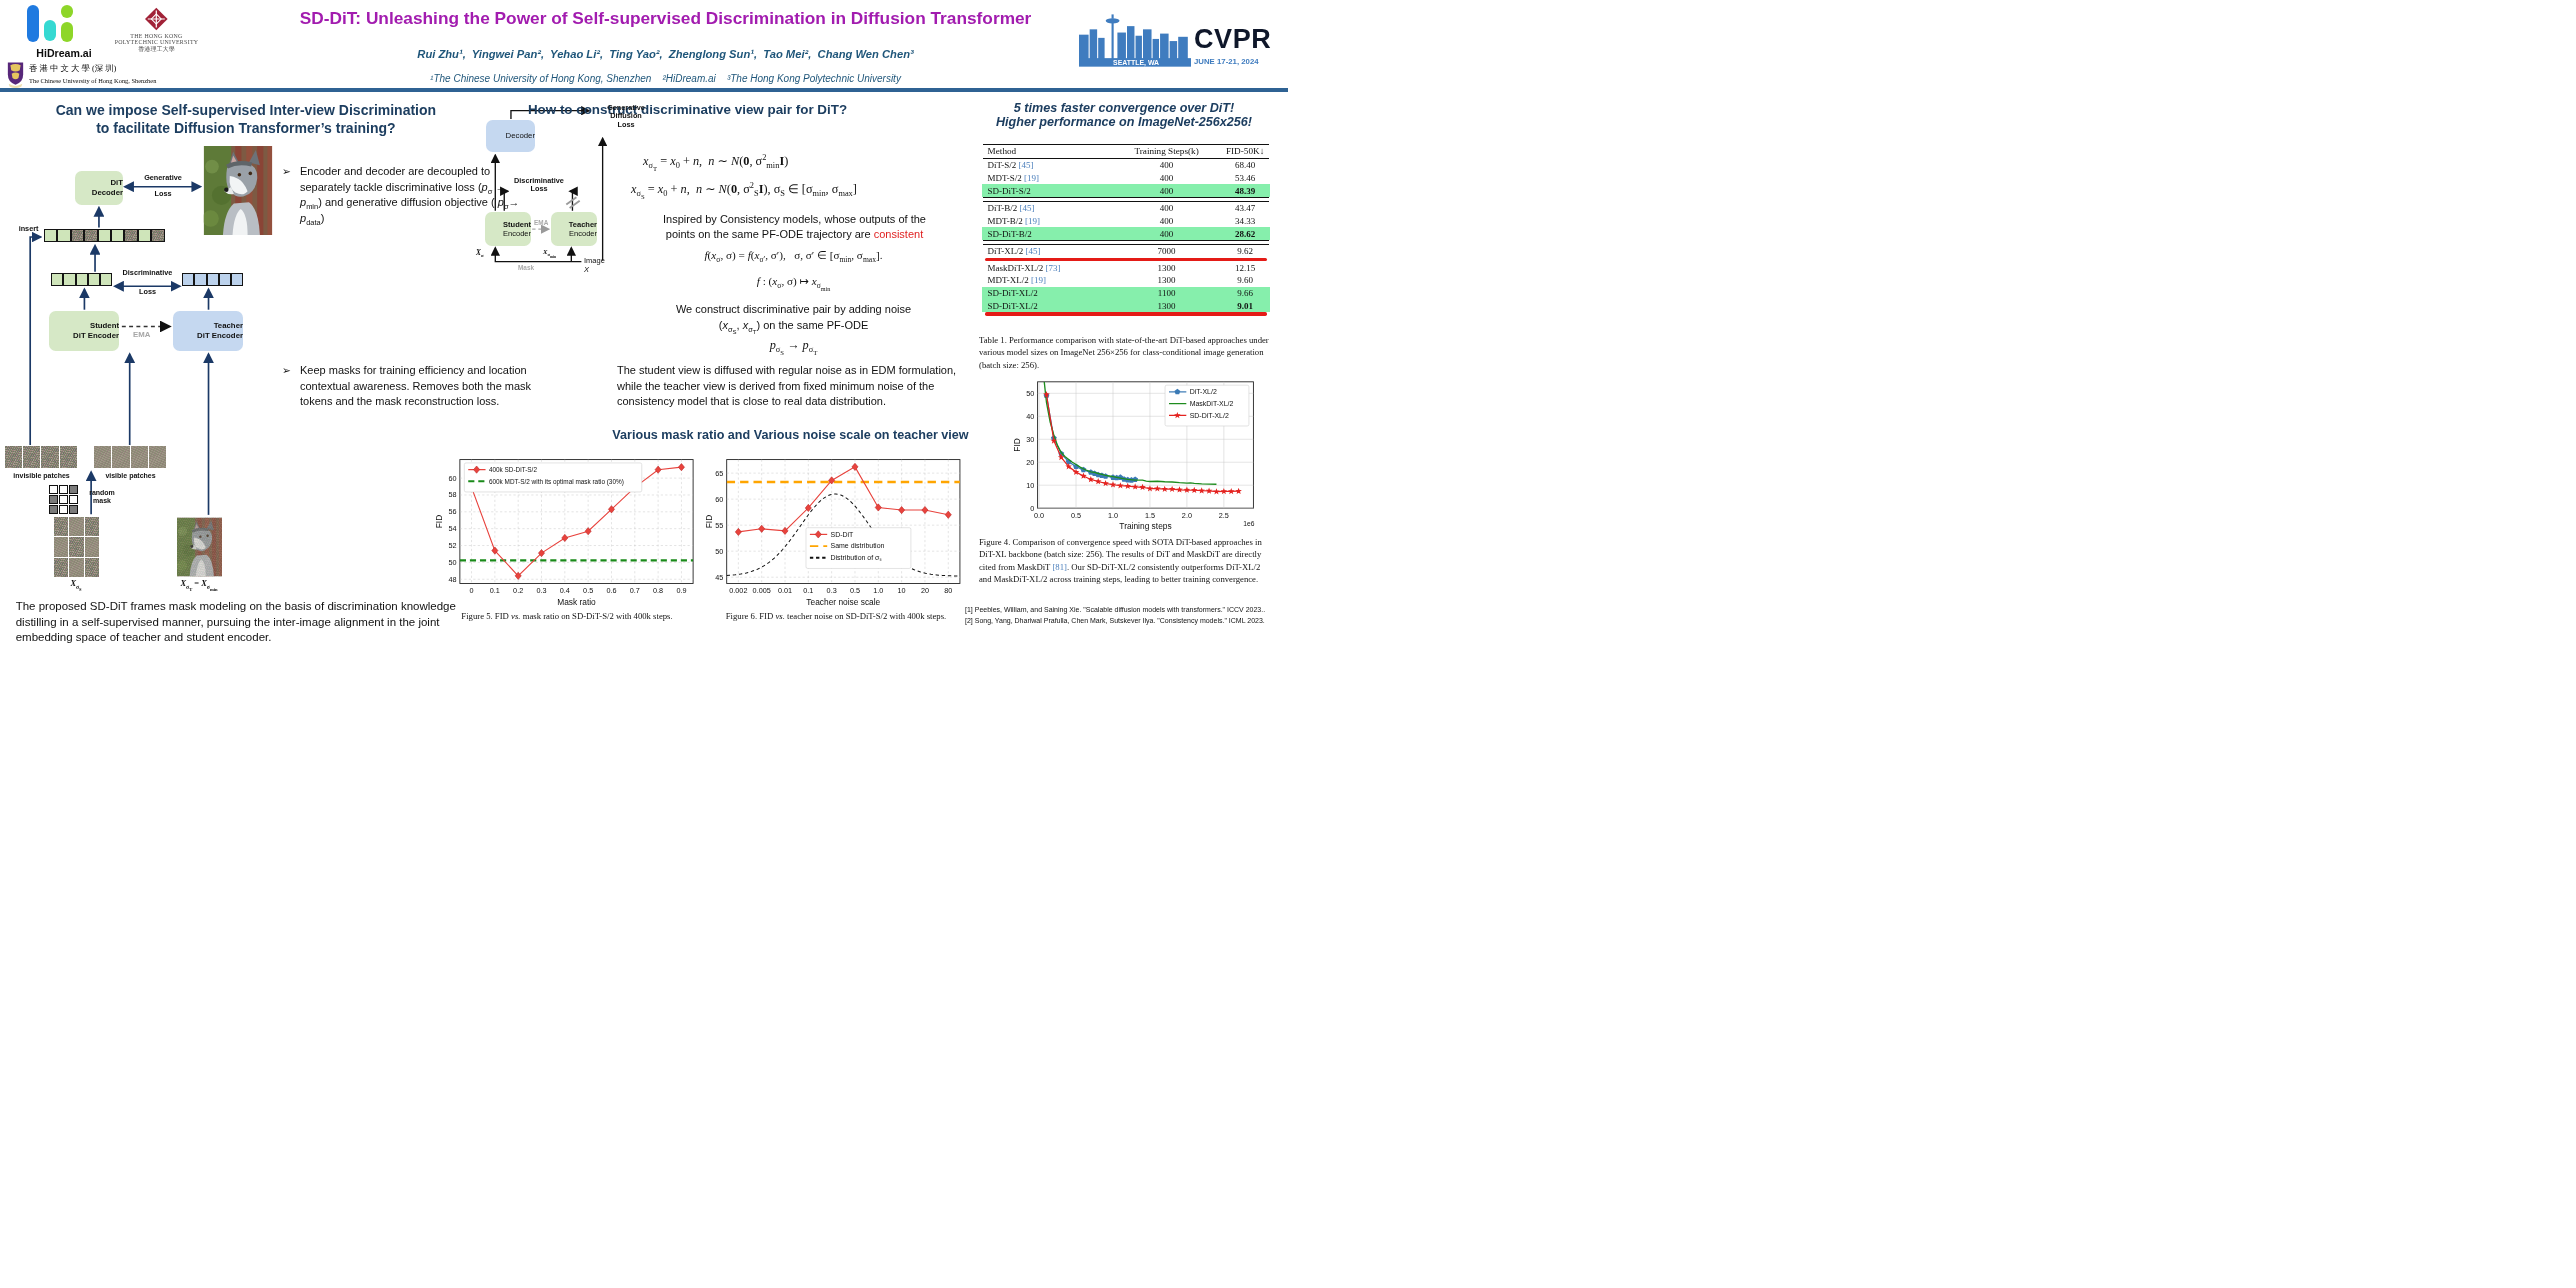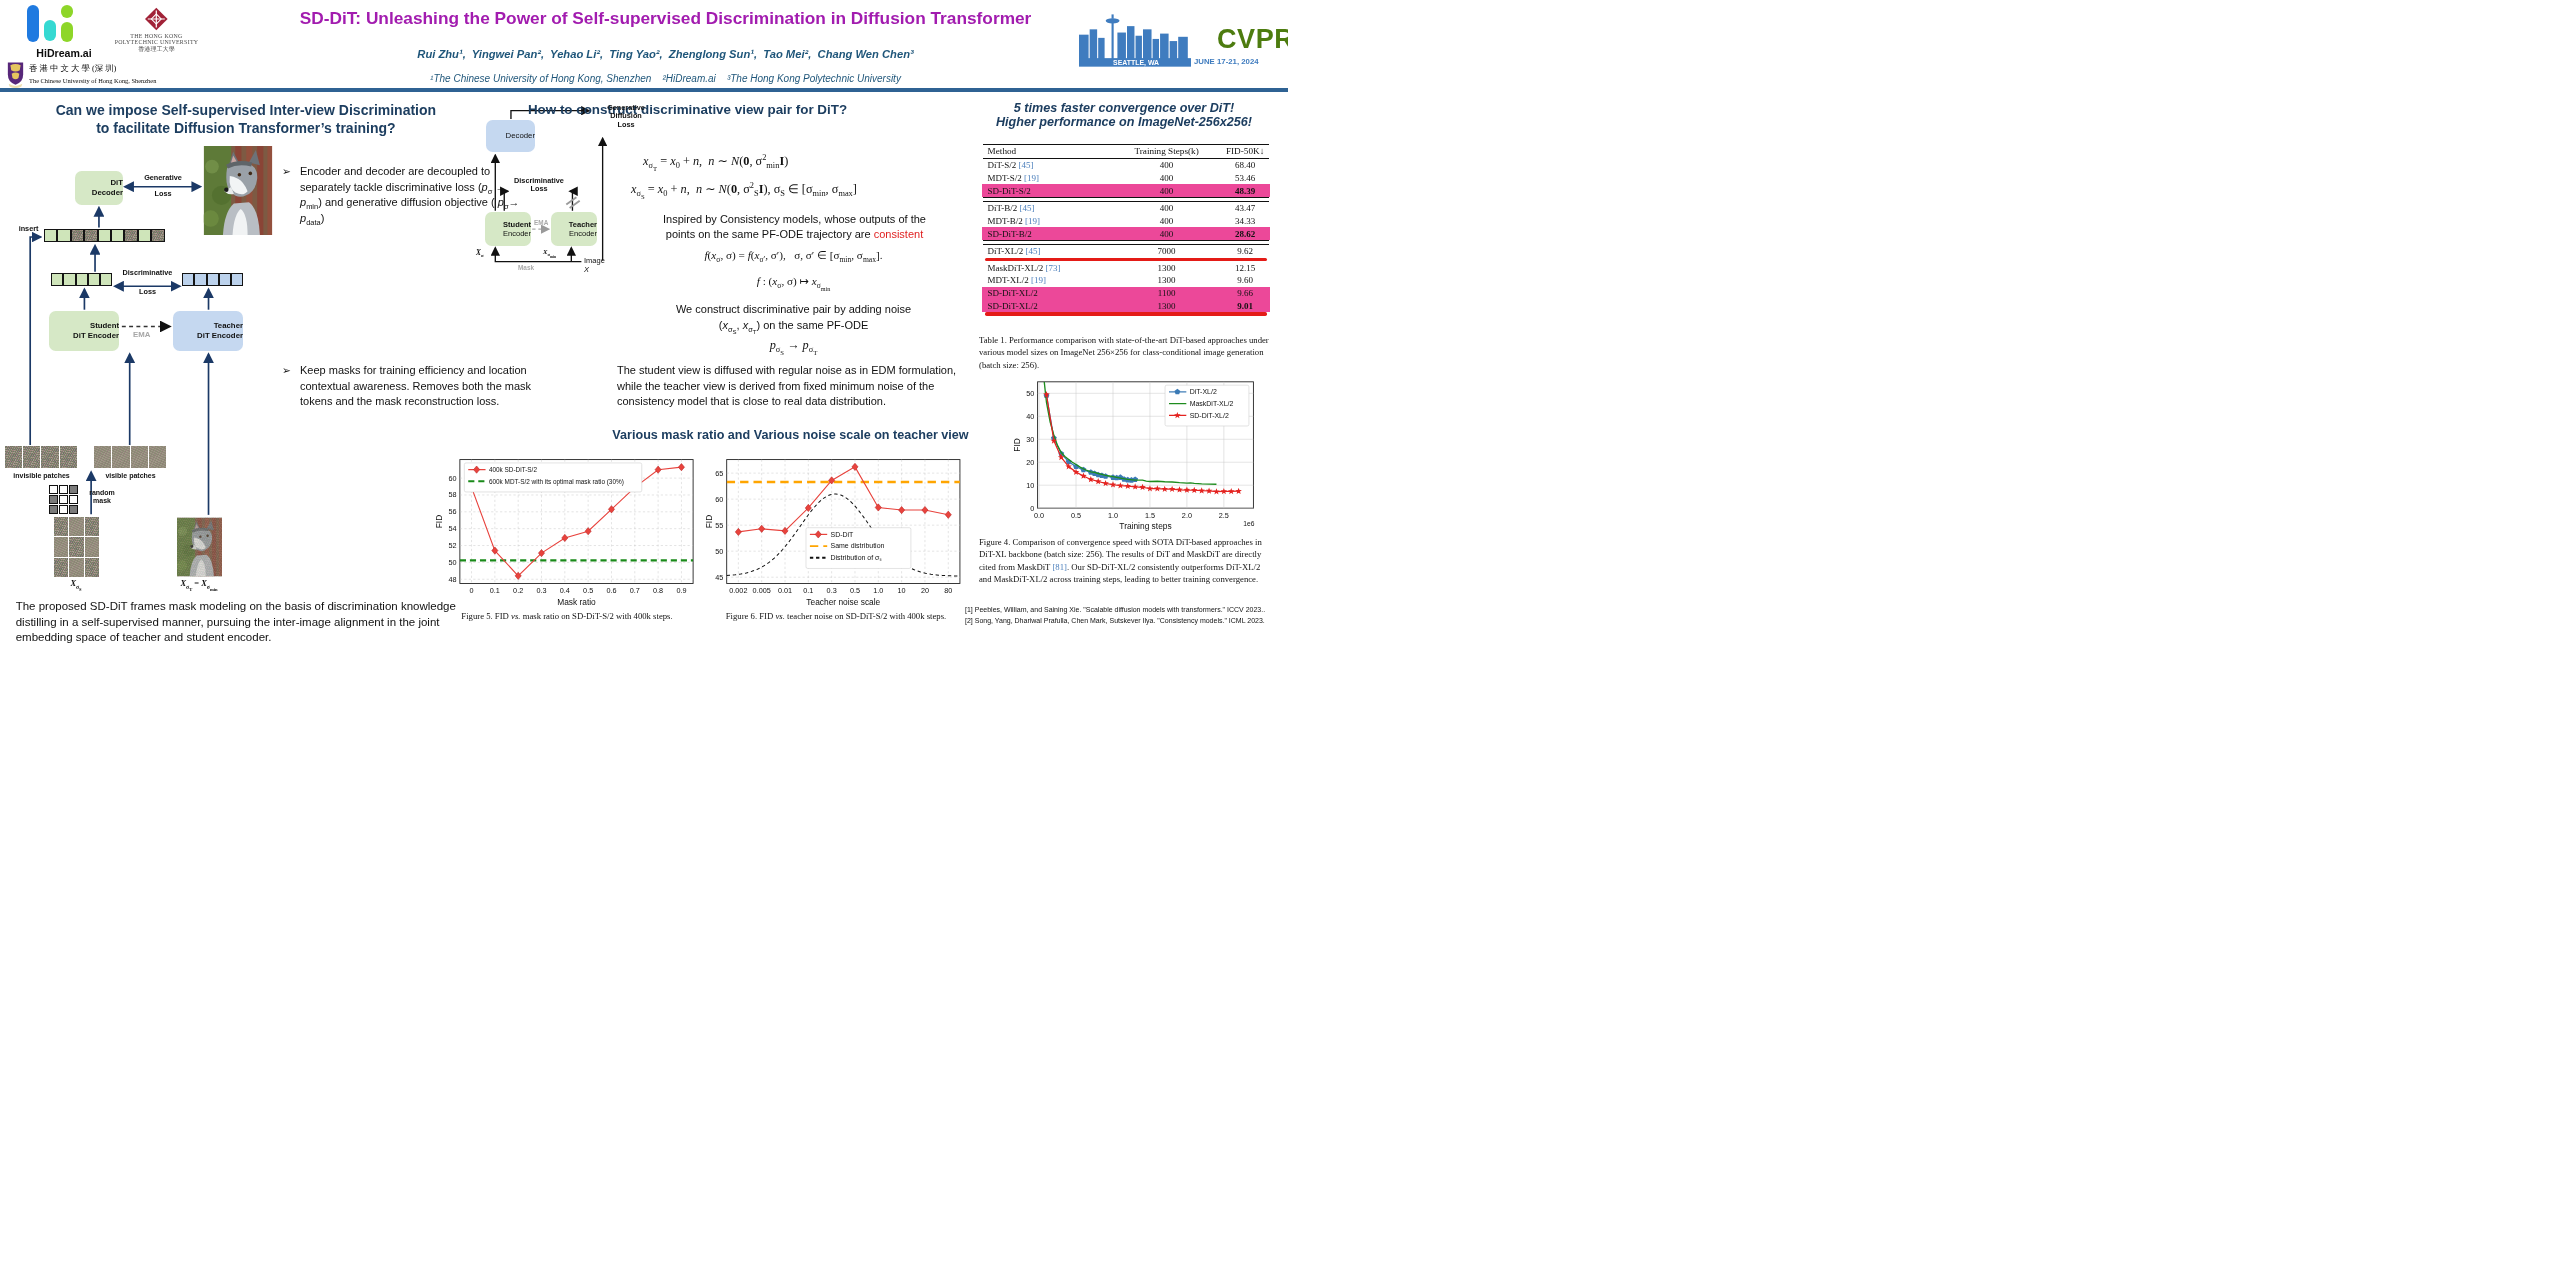--- a/index.html
+++ b/index.html
@@ -35,21 +35,21 @@
      repeating-linear-gradient(115deg,rgba(150,120,125,.45) 0 1.1px,rgba(0,0,0,0) 1.1px 2.8px);}
   .tile{box-sizing:border-box;}
   .mask-cell{box-sizing:border-box;border:1.4px solid #111;}
   .caption{font-family:"Liberation Serif",serif;font-size:8.7px;line-height:1.42;color:#111;}
   
   .ttable{font-family:"Liberation Serif",serif;font-size:9px;}
   .trow{display:grid;grid-template-columns:132px 94px 63px;align-items:center;padding:1.4px 5.6px;}
   .trow .c2{text-align:center;}
   .trow .c3{text-align:center;}
   .thead{font-size:9.2px;}
-  .gray{background:#ec4899;}
+  .gray{background:#86efac;}
   .rule{height:0;border-top:1.1px solid #111;margin:0 1.1px;}
   .dblrule{height:2.8px;border-top:1.1px solid #111;border-bottom:0.7px solid #111;margin:0 1.1px;}
   .redline{height:3.4px;background:#e41b17;border-radius:1.7px;margin:0 3.4px;}
   .refs{font-size:7px;line-height:1.5;}
 </style>
 </head>
 <body>
 
 <div id="poster">
 
@@ -105,21 +105,21 @@
           <rect x="106" y="42" width="12" height="46"></rect>
             <rect x="120" y="30" width="16" height="58"></rect>
           <rect x="138" y="48" width="12" height="40"></rect>
             <rect x="152" y="38" width="16" height="50"></rect>
           <rect x="170" y="52" width="14" height="36"></rect>
             <rect x="186" y="44" width="18" height="44"></rect>
           <rect x="0" y="84" width="210" height="16"></rect>
         </g>
         <text x="107" y="97" fill="#fff" font-size="13" font-weight="bold" text-anchor="middle" font-family="Liberation Sans, sans-serif">SEATTLE, WA</text>
       </svg>
-      <div class="abs" style="left:115px;top:14.5px;font-size:27px;font-weight:bold;letter-spacing:0.6px;color:#4d7c0f;margin-left:23px;">CVPR</div>
+      <div class="abs" style="left:115px;top:14.5px;font-size:27px;font-weight:bold;letter-spacing:0.6px;color:#0f172a;">CVPR</div>
       <div class="abs" style="left:115px;top:48px;font-size:7.8px;font-weight:bold;color:#3f7cbf;">JUNE 17-21, 2024</div>
     </div>
 
     <div class="abs" style="left:0;top:88px;width:1288px;height:3.9px;background:#2f6293;"></div>
   </div>
 
   <svg class="abs" width="1288" height="644" style="left:0;top:0;z-index:1;pointer-events:none;" viewBox="0 0 2304 1152">
     <defs>
       <marker id="mNavy" viewBox="0 0 10 10" refX="8" refY="5" markerWidth="6.5" markerHeight="6.5" orient="auto-start-reverse">
           <path d="M0 0L10 5L0 10z" fill="#1b3966"></path>

